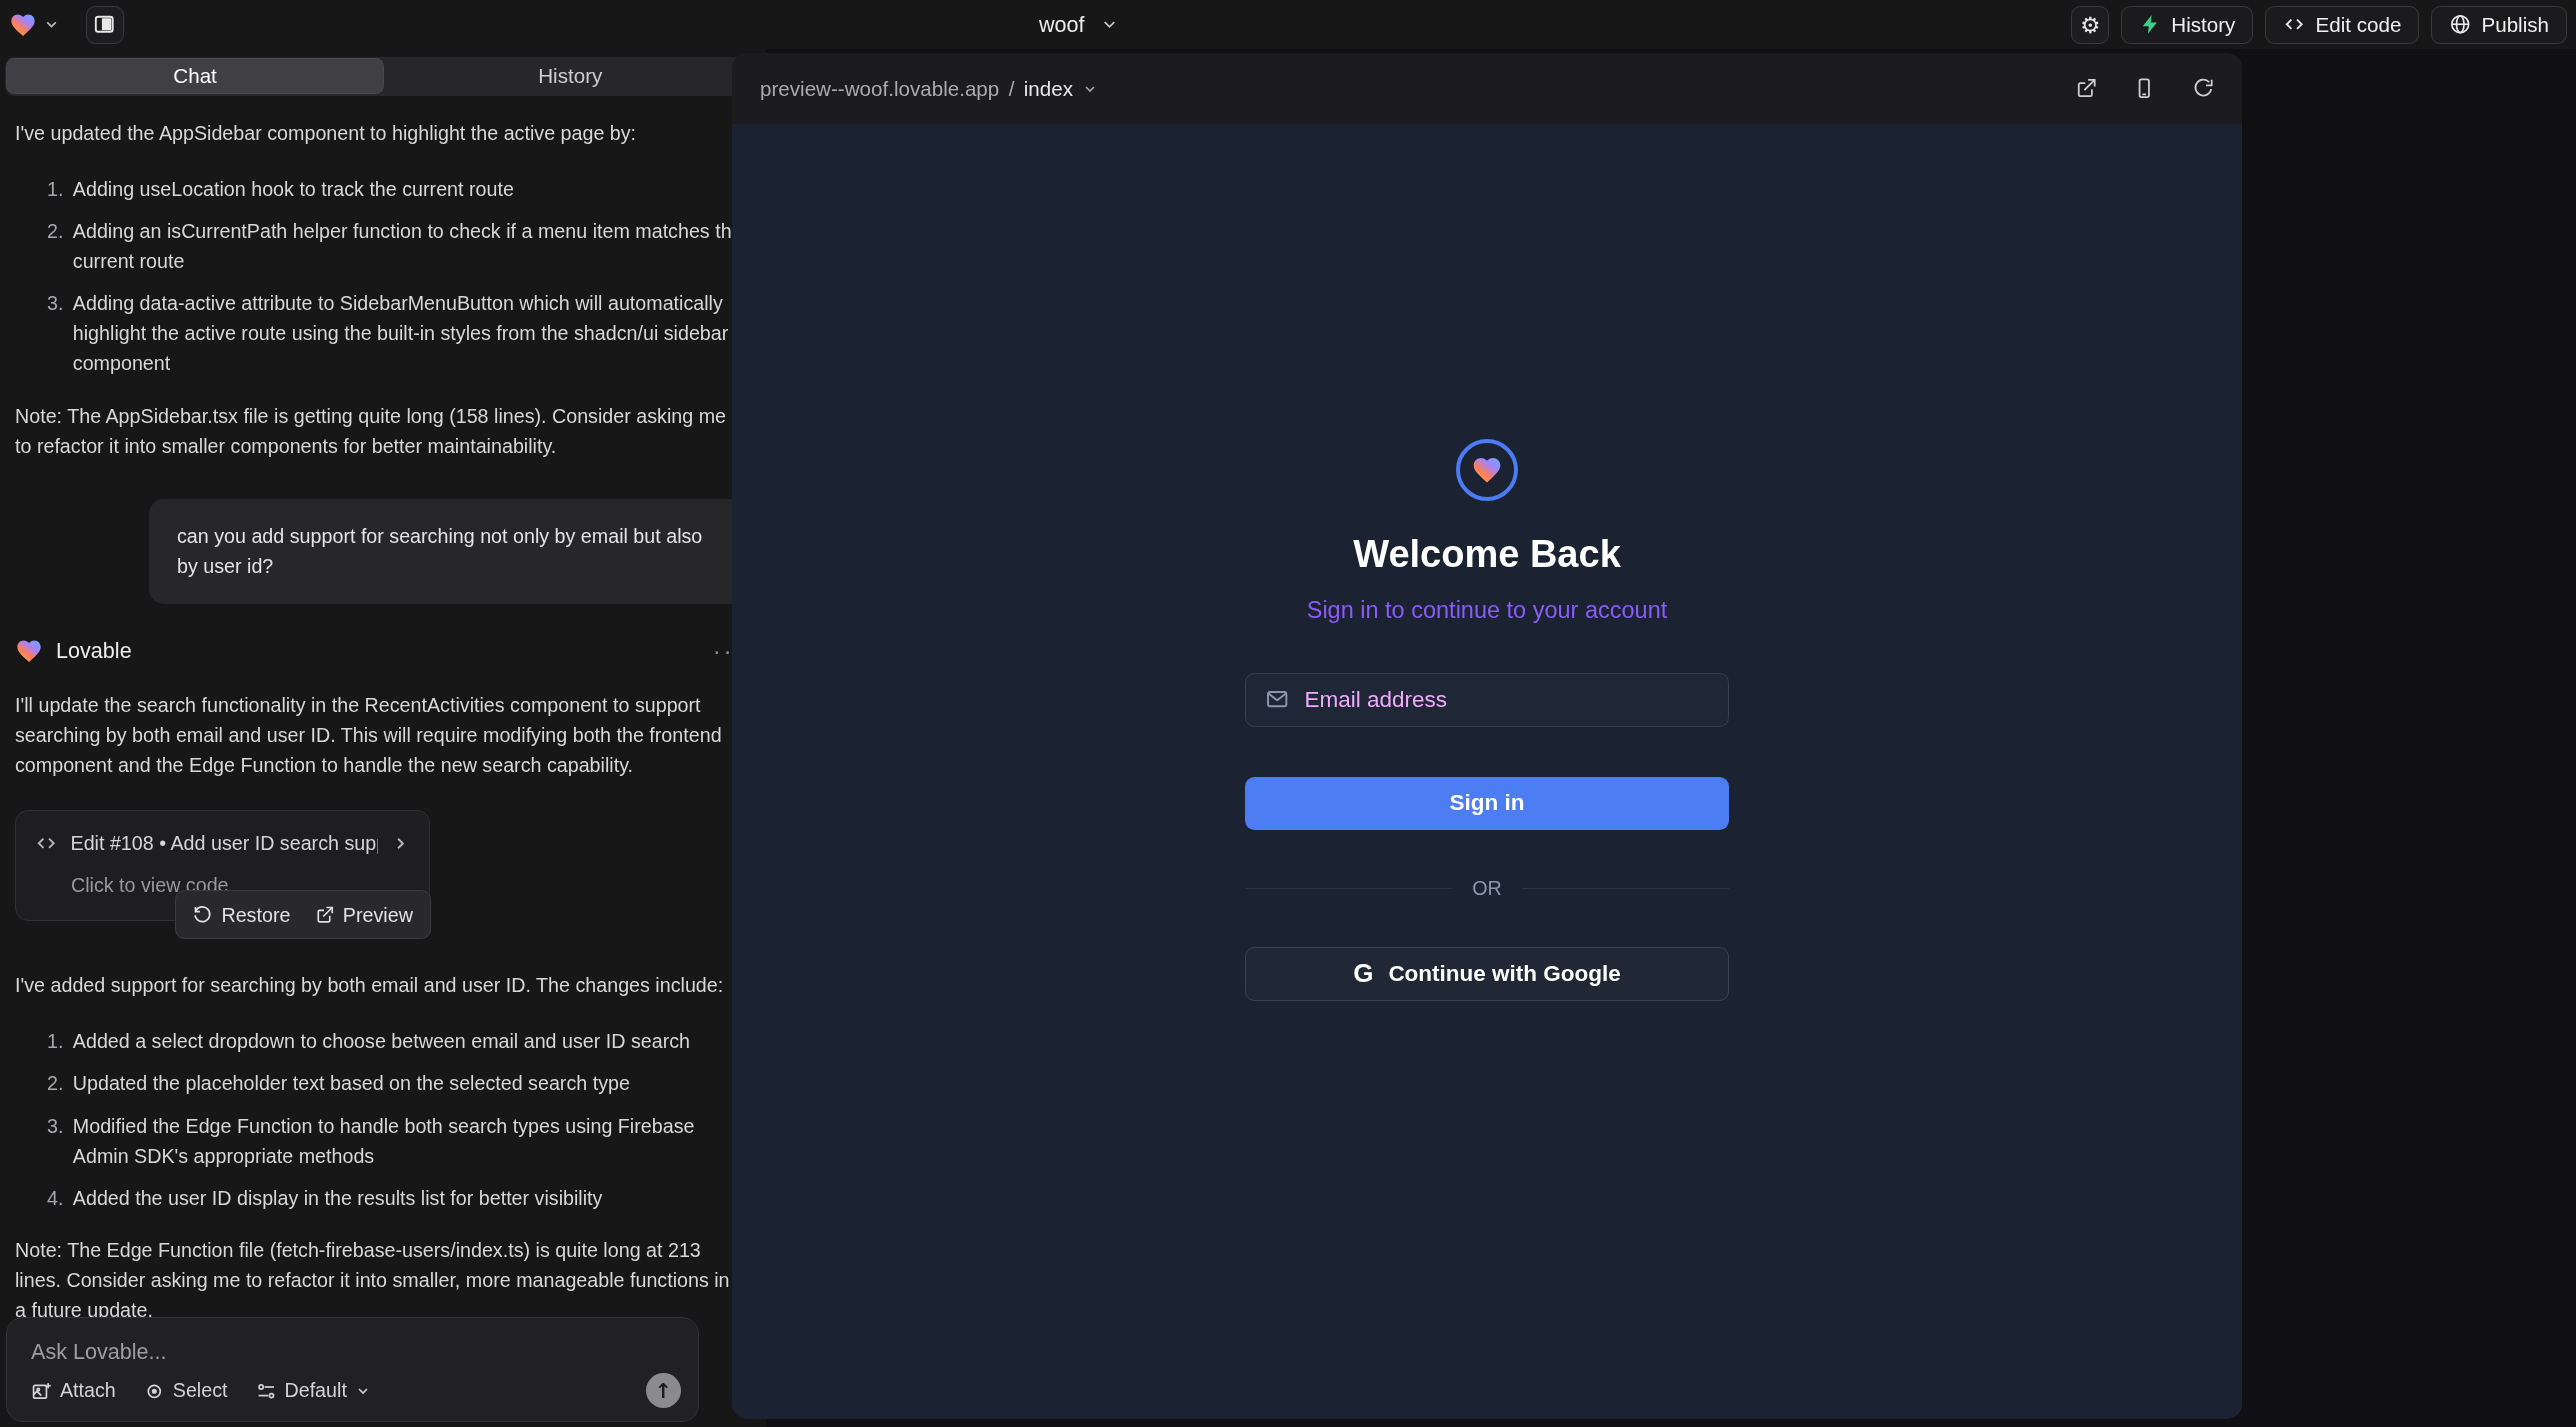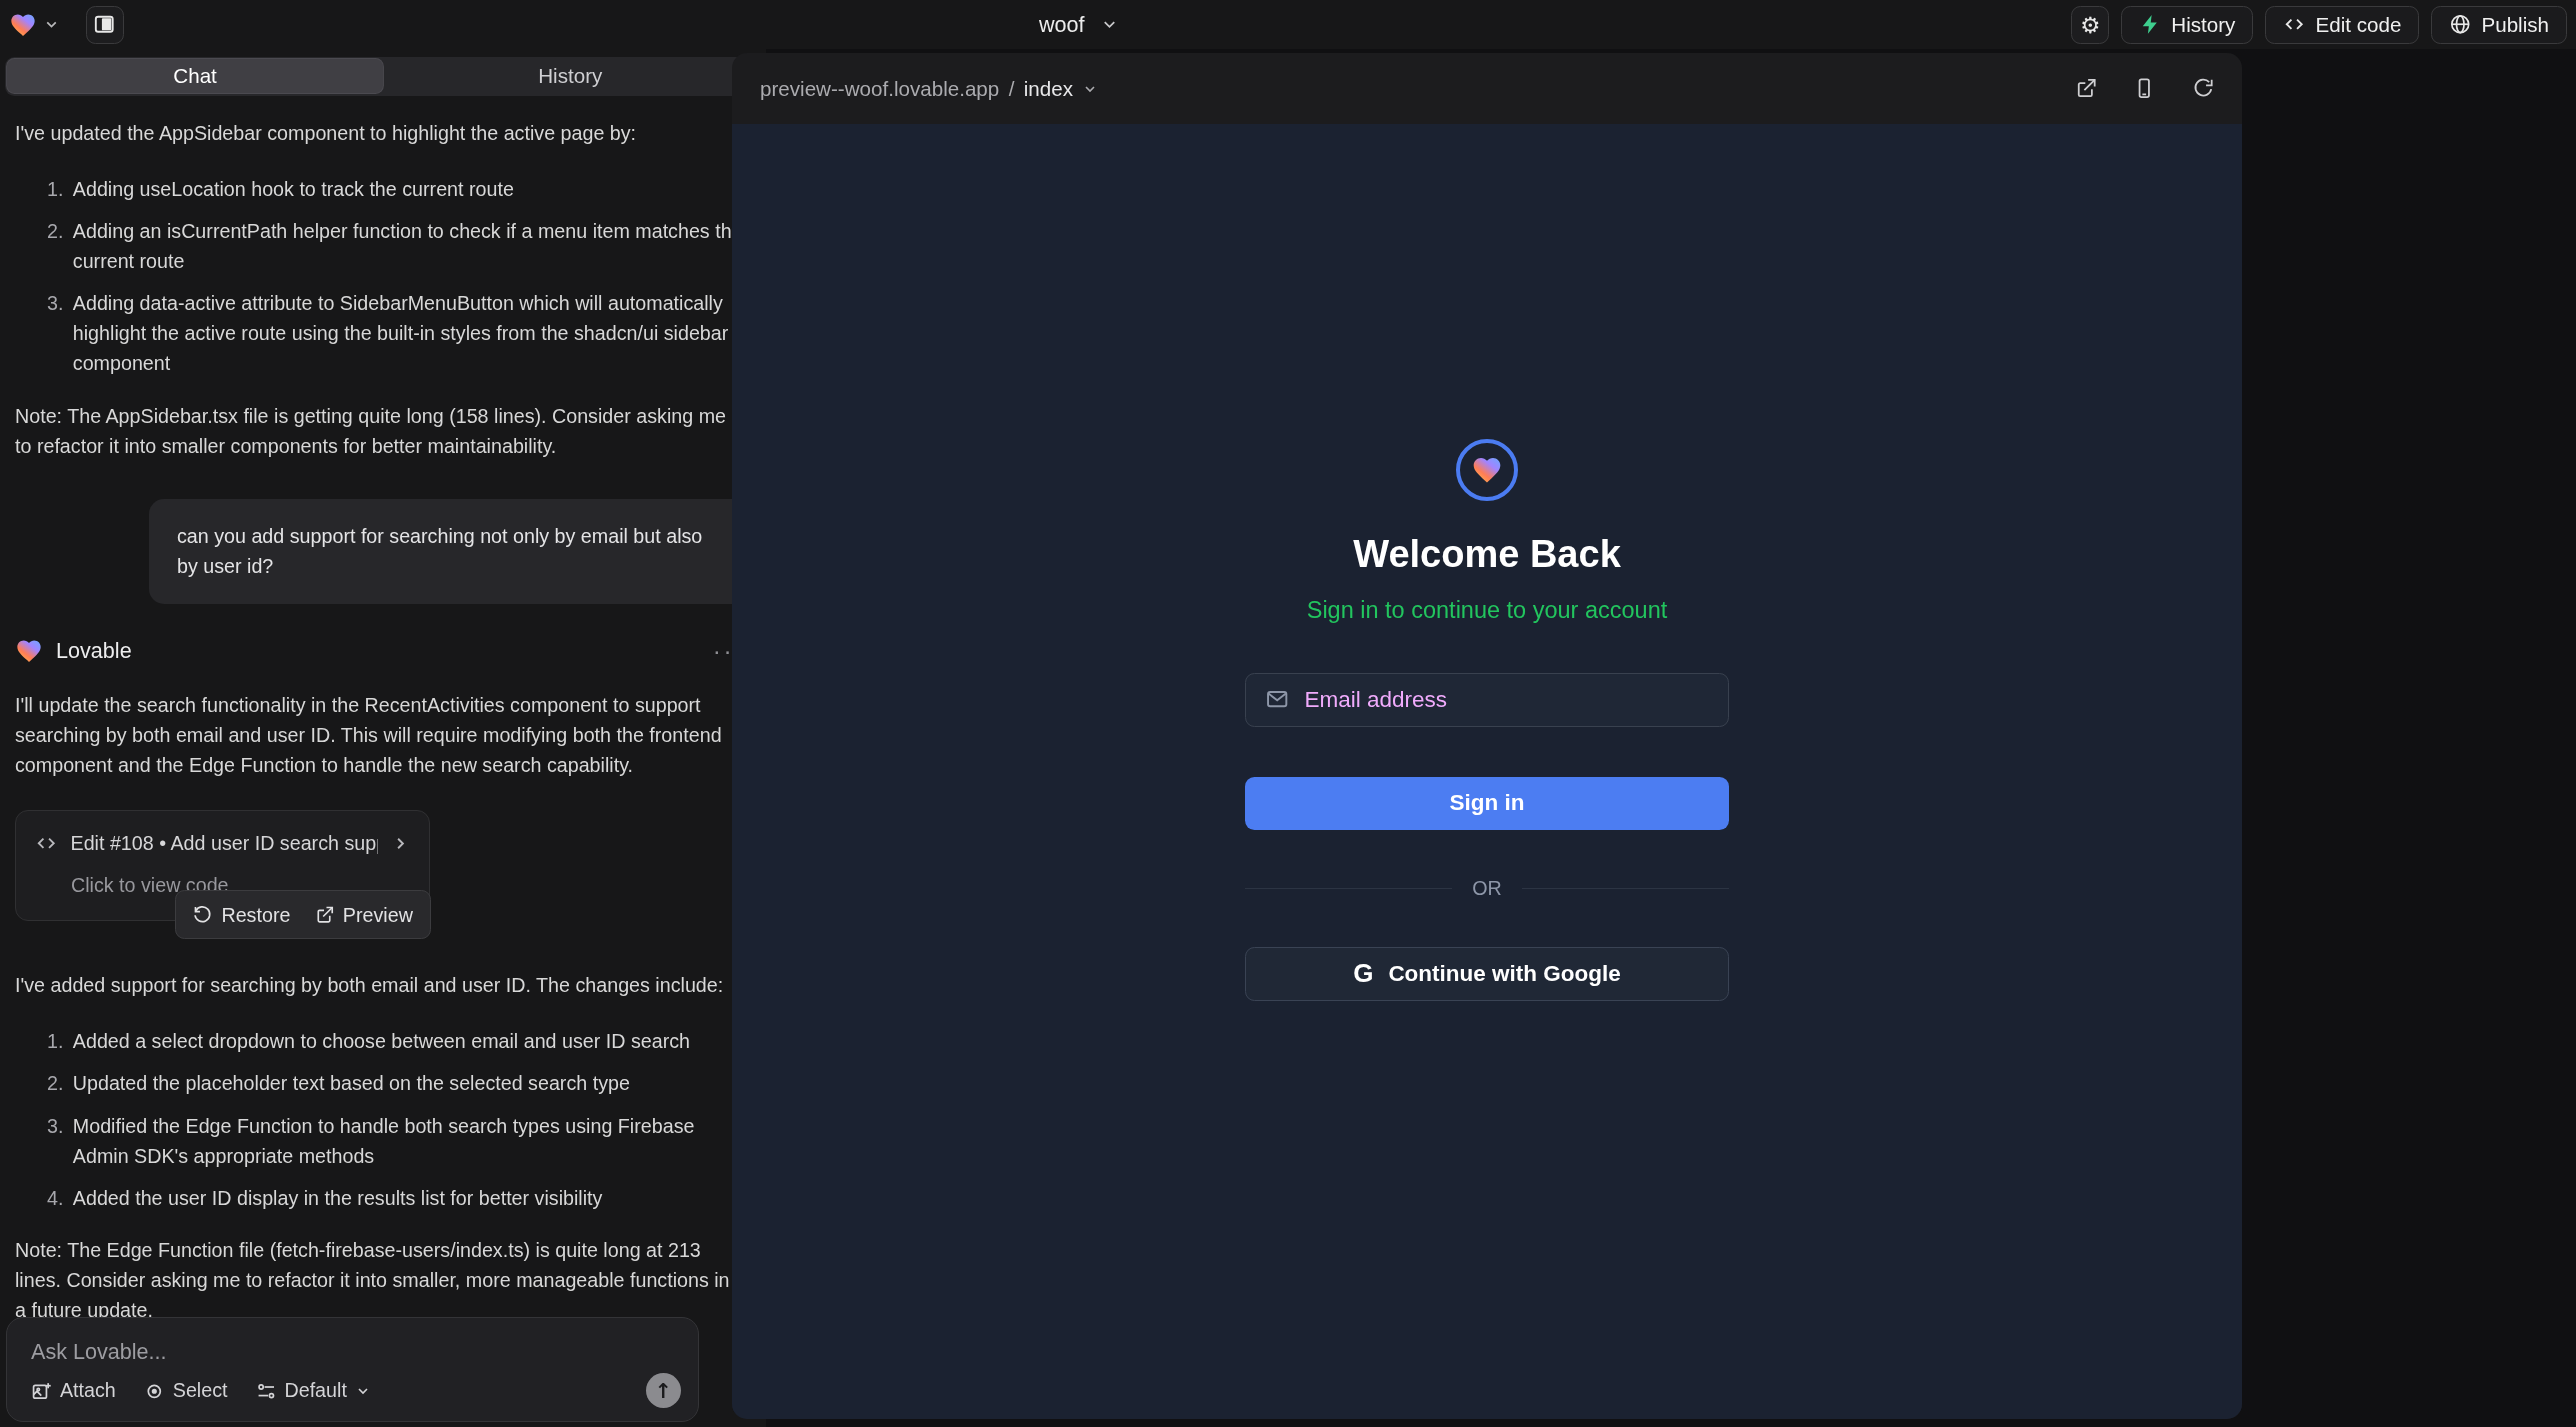--- a/index.html
+++ b/index.html
@@ -54,21 +54,21 @@
   .preview-header { position:absolute; left:0; top:0; right:0; height:71px; display:flex; align-items:center; padding:0 28px; color:#ababaf; font-size:20.6px; }
   .preview-url { display:flex; align-items:center; gap:9.4px; cursor:pointer; }
   .preview-url .page { color:#e8e8ea; font-weight:normal; }
   .preview-actions { margin-left:auto; display:flex; align-items:center; gap:36px; color:#cfcfd2; }
   .preview-actions .pa { cursor:pointer; }
 
   .app-area { position:absolute; left:0; top:71px; right:0; bottom:0; background:#1b2231; display:flex; flex-direction:column; align-items:center; }
   .auth-card { width:484px; margin-top:315px; display:flex; flex-direction:column; align-items:center; }
   .auth-logo { width:62px; height:62px; border-radius:50%; border:4.7px solid #4b7cf2; display:flex; align-items:center; justify-content:center; margin-bottom:32px; }
   .auth-title { font-size:38px; font-weight:bold; color:#ffffff; margin-bottom:20.6px; }
-  .auth-sub { font-size:23.5px; color:#22c55e; margin-bottom:49px; }
+  .auth-sub { font-size:23.5px; color:#8b5cf6; margin-bottom:49px; }
   .field { width:484px; height:54px; background:#1f2736; border:0.9px solid #39414f; border-radius:9.4px; display:flex; align-items:center; gap:15px; padding:0 19px; margin-bottom:26px; color:#f0abfc; font-size:22.5px; cursor:text; }
   .signin-btn { width:484px; height:53px; background:#4c7df2; border-radius:9.4px; border:none; color:#ffffff; font-size:22.5px; font-weight:bold; font-family:"Liberation Sans",sans-serif; display:flex; align-items:center; justify-content:center; margin-top:24.4px; cursor:pointer; }
   .or-row { width:484px; display:flex; align-items:center; gap:20.6px; margin:47px 0; color:#8d96a8; font-size:19.7px; }
   .or-row .line { flex:1; height:0.9px; background:#2c3443; }
   .google-btn { width:484px; height:54px; background:#202836; border:0.9px solid #3a4354; border-radius:9.4px; display:flex; align-items:center; justify-content:center; gap:15px; color:#ffffff; font-size:22.5px; font-weight:bold; cursor:pointer; }
   .g-glyph { font-size:26px; font-weight:bold; color:#ffffff; }
 </style>
 </head>
 <body>
 

